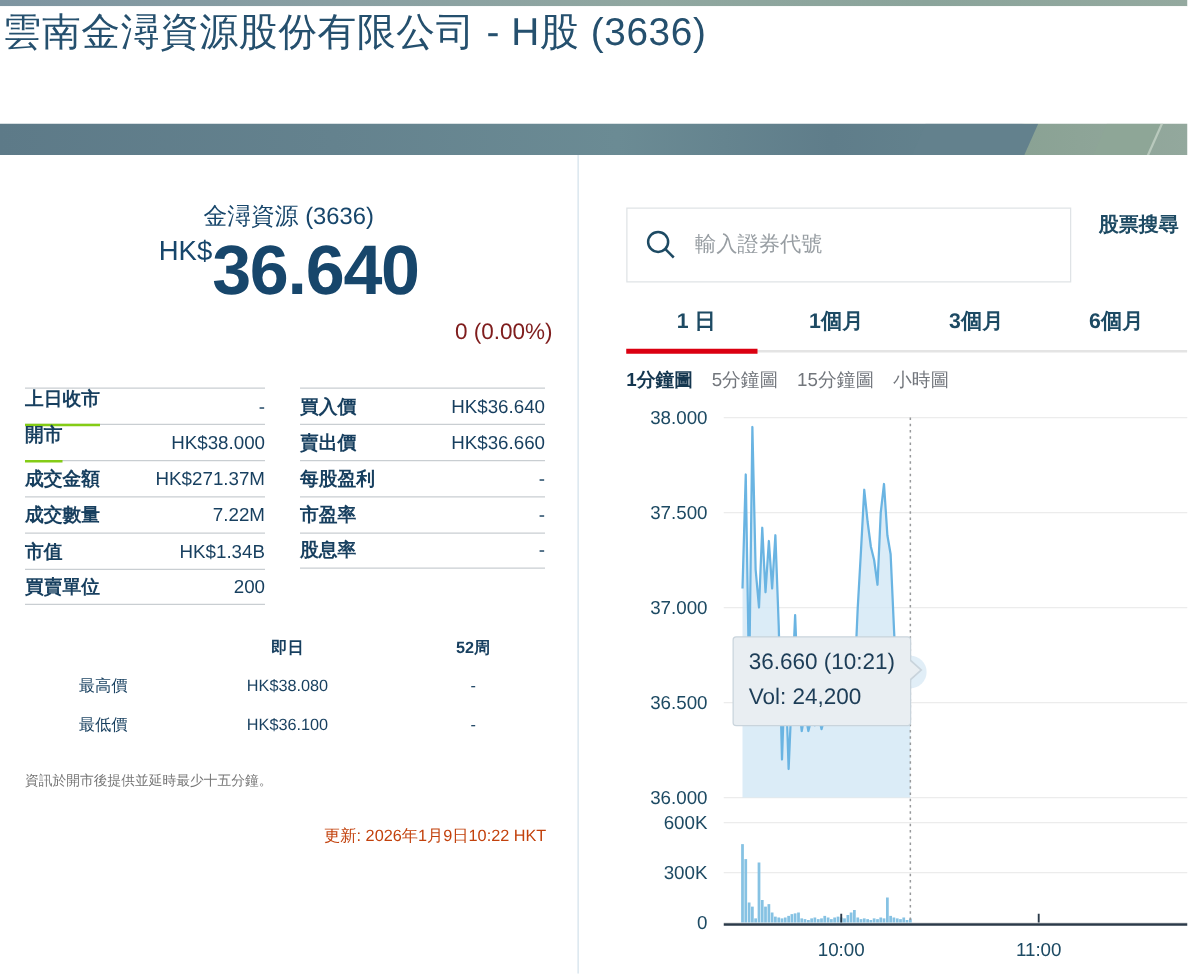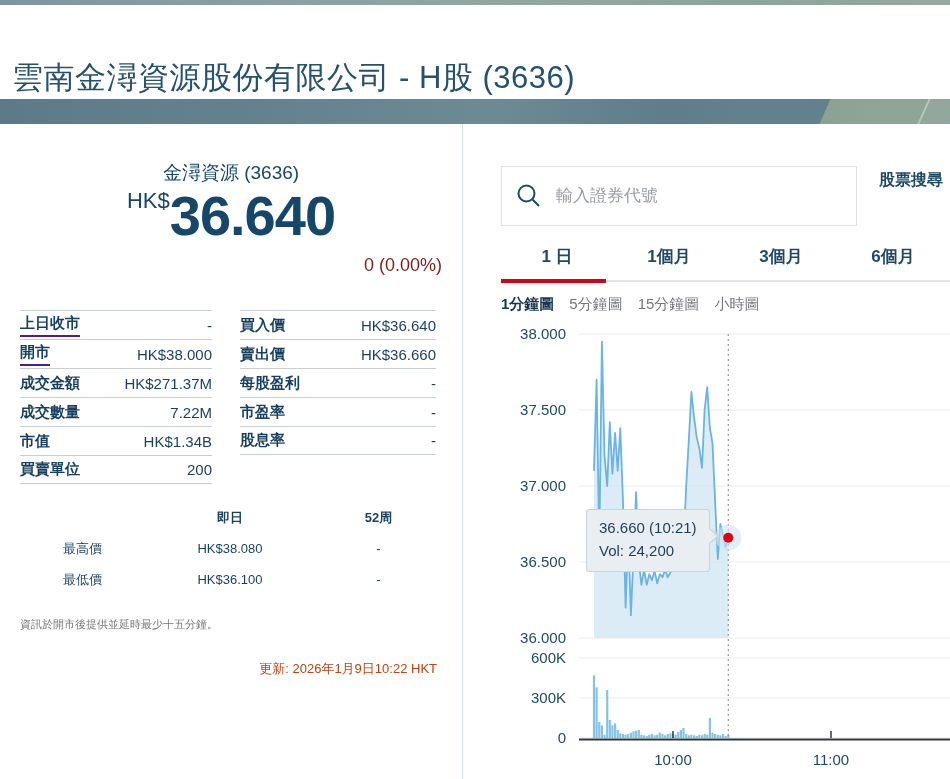--- a/index.html
+++ b/index.html
@@ -1,21 +1,21 @@
 <!DOCTYPE html>
 <html><head>
 <meta charset="utf-8">
 <style>
   * { box-sizing: border-box; margin: 0; padding: 0; }
   html,body { width:950px; height:779px; overflow:hidden; background:#fff;
     font-family:"Liberation Sans", sans-serif; }
   
   .top-strip { height:5px;
     background:linear-gradient(to right,#7e95a1 0%,#8aa0a3 30%,#90a7a0 55%,#8ba49b 78%,#94a99f 100%); }
-  .title-band { height:94px; background:#fff; display:flex; align-items:flex-end; padding-left:12px; }
+  .title-band { height:94px; background:#fff; display:flex; align-items:flex-start; padding-left:2px; }
   .page-title { font-size:31px; font-weight:400; color:#25506e; letter-spacing:.5px; }
   .header-band { height:25px; position:relative; overflow:hidden;
     background:linear-gradient(to right,#5d7a88 0%,#64828e 28%,#6b8b94 52%,#5f7d8a 70%,#66858f 86%,#8aa294 86.3%,#93a89d 100%); }
   .header-band .facet1 { position:absolute; left:735px; top:0; width:90px; height:25px;
     background:#63818d; transform:skewX(-24deg); }
   .header-band .facet2 { position:absolute; left:880px; top:0; width:45px; height:25px;
     background:#8ea697; transform:skewX(-24deg); border-right:2px solid #b9c9bd; }
   
   .main { display:flex; height:655px; }
   .quote-panel { width:462px; flex:none; padding:0 20px; }
@@ -25,21 +25,21 @@
   .price-row { margin-top:2px; display:flex; justify-content:center; align-items:flex-start; color:#17466b; }
   .price-currency { font-size:22px; font-weight:400; }
   .price-value { font-size:56px; font-weight:700; line-height:1.0; letter-spacing:-1px; }
   .price-change { margin-top:11px; text-align:right; font-size:18px; color:#7f1d1d; }
   .stats { margin-top:34px; display:grid; grid-template-columns:192px 196px; column-gap:28px; align-items:start; }
   .stat-col { display:block; }
   .stat-row { display:flex; justify-content:space-between; align-items:center; height:29px;
     border-top:1px solid #c9ced2; font-size:15px; color:#173f5f; }
   .stat-row:last-child { border-bottom:1px solid #c9ced2; }
   .stat-label { font-weight:700; }
-  .stat-label.term { border-bottom:2px solid #4c1d95; padding-bottom:2px; cursor:help; }
+  .stat-label.term { border-bottom:2px solid #84cc16; padding-bottom:10px; cursor:help; }
   .stat-value { font-weight:400; }
   .range { margin-top:18px; display:grid; grid-template-columns:125px 170px 127px;
     font-size:13px; color:#173f5f; row-gap:0; }
   .range div { height:31px; display:flex; align-items:center; justify-content:center; }
   .range .hdr { font-weight:700; }
   .note { margin-top:22px; font-size:11px; color:#767676; }
   .updated { margin-top:28px; font-size:13px; color:#c2410c; text-align:right; padding-right:5px; }
   
   .search-row { margin:42px 0 0 38px; position:relative; }
   .search-box { width:356px; height:60px; border:1px solid #dfe3e6; background:#fff;
@@ -54,21 +54,21 @@
   .tab { width:112px; text-align:center; font-size:17px; color:#1d4a63; cursor:pointer; font-weight:600; }
   .tabs .track { position:absolute; left:0; right:0; bottom:0; height:2px; background:#e4e4e4; }
   .tabs .active-bar { position:absolute; left:0; bottom:-1px; width:105px; height:4px; background:#db0011; }
   .subtabs { margin:13px 0 0 38px; display:flex; gap:15px; font-size:15px; }
   .subtab { color:#72767c; cursor:pointer; }
   .subtab.active { color:#14364f; font-weight:700; }
   .chart-wrap { position:relative; margin-top:10px; height:459px; }
   #chart-svg { display:block; }
   .chart-tooltip { position:absolute; left:123px; top:185px; background:#e9eef2;
     border:1px solid #c9d4dc; border-radius:3px; padding:6px 12px 8px 12px;
-    font-size:15px; color:#1d3d57; line-height:1.55; white-space:nowrap; }
+    font-size:18px; color:#1d3d57; line-height:1.55; white-space:nowrap; }
   .chart-tooltip:before { content:''; position:absolute; right:-10px; top:17px;
     border-style:solid; border-width:9px 0 9px 10px; border-color:transparent transparent transparent #c9d4dc; }
   .chart-tooltip:after { content:''; position:absolute; right:-8px; top:18px;
     border-style:solid; border-width:8px 0 8px 9px; border-color:transparent transparent transparent #e9eef2; }
 </style>
 </head>
 <body>
 
 <div>
   <div class="top-strip"></div>

